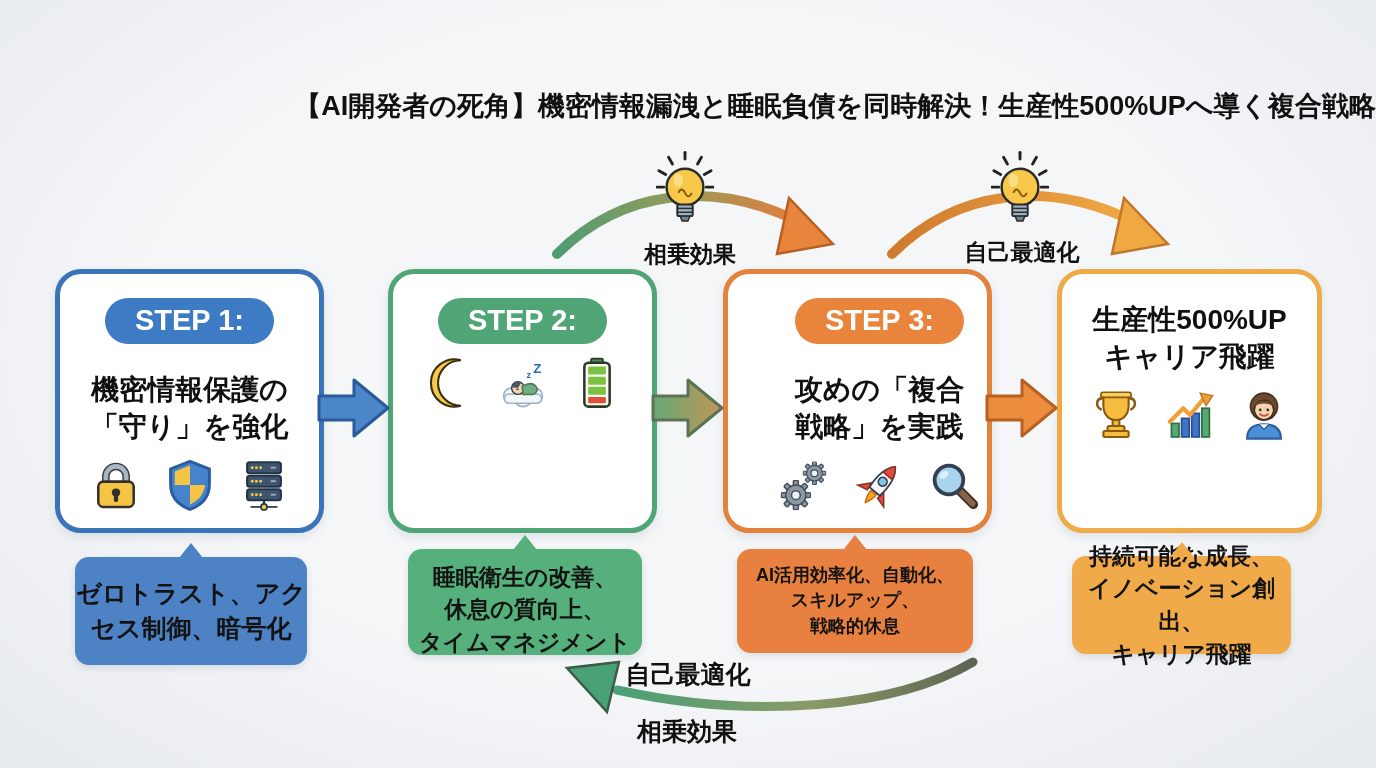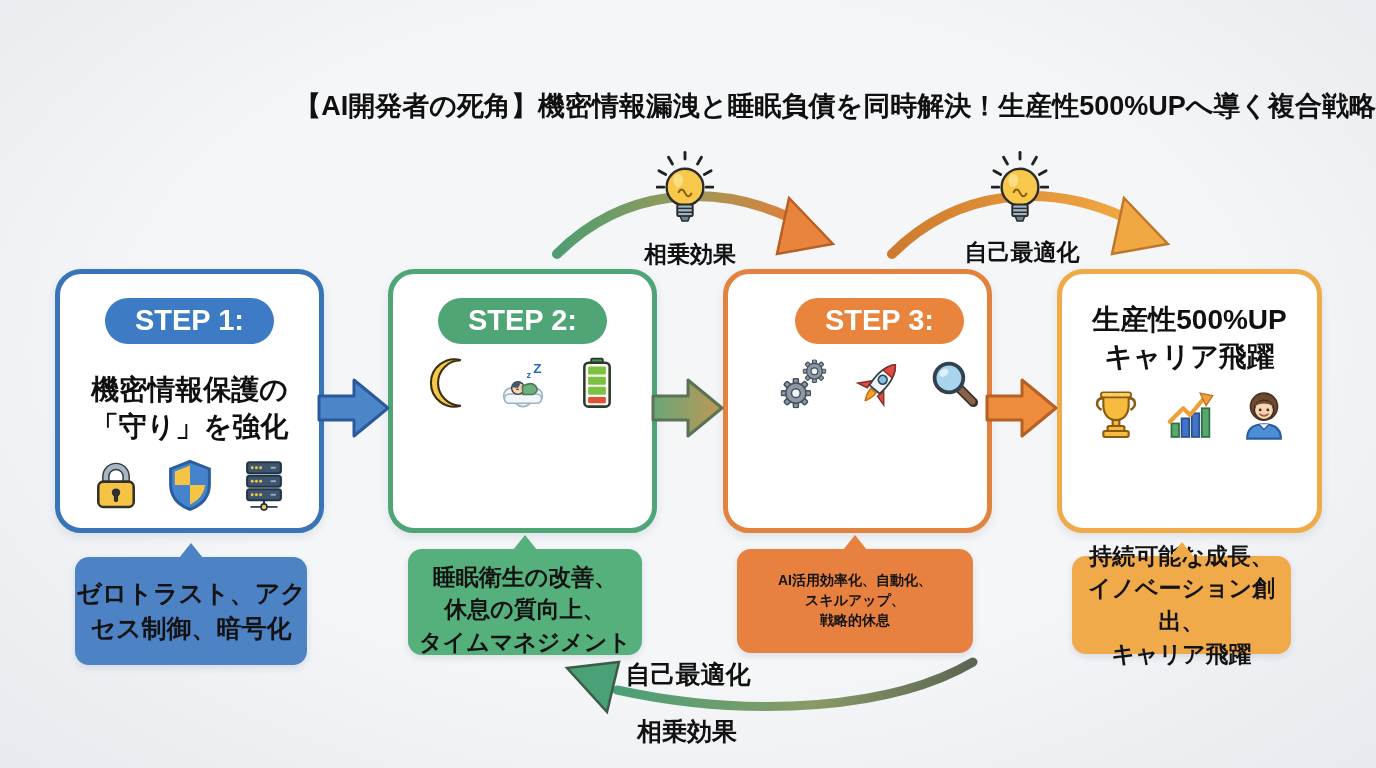--- a/index.html
+++ b/index.html
@@ -49,21 +49,21 @@
     border-left:12px solid transparent;border-right:12px solid transparent;border-bottom:15px solid #888;}
   .callout-text{font-weight:800;color:#131313;text-align:center;line-height:1.42;white-space:pre-line;}
   .callout-1{left:75px;top:557px;width:232px;height:108px;background:#4d82c4;}
   .callout-1::before{border-bottom-color:#4d82c4;}
   .callout-1 .callout-text{font-size:25px;}
   .callout-2{left:408px;top:549px;width:234px;height:106px;background:#55b07b;}
   .callout-2::before{border-bottom-color:#55b07b;}
   .callout-2 .callout-text{font-size:23px;margin-top:15px;}
   .callout-3{left:737px;top:549px;width:236px;height:104px;background:#e8803f;}
   .callout-3::before{border-bottom-color:#e8803f;}
-  .callout-3 .callout-text{font-size:14px;}
+  .callout-3 .callout-text{font-size:18px;}
   .callout-4{left:1072px;top:556px;width:219px;height:98px;background:#f0aa4a;}
   .callout-4::before{border-bottom-color:#f0aa4a;}
   .callout-4 .callout-text{font-size:23px;}
 
   .bottom-arc{position:absolute;left:545px;top:650px;width:450px;height:80px;}
   .bottom-label{position:absolute;width:220px;text-align:center;font-size:25px;font-weight:800;color:#111;}
   .bottom-label-upper{left:578px;top:658px;}
   .bottom-label-lower{left:577px;top:715px;}
 </style>
 </head>
@@ -302,20 +302,22 @@
           <use href="#sym-sleep"></use>
         </svg>
       <svg class="ficon" viewBox="0 0 64 64">
           <use href="#sym-battery"></use>
         </svg>
     </div>
   </div>
 
   <div class="step-box step-3">
     <div class="badge badge-3">STEP 3:</div>
+    <div class="box-title">攻めの「複合
+戦略」を実践</div>
     <div class="icons-row">
       <svg class="ficon" viewBox="0 0 64 64">
           <use href="#sym-gears"></use>
         </svg>
       <svg class="ficon" viewBox="0 0 64 64">
           <use href="#sym-rocket"></use>
         </svg>
       <svg class="ficon" viewBox="0 0 64 64">
           <use href="#sym-magnifier"></use>
         </svg>

